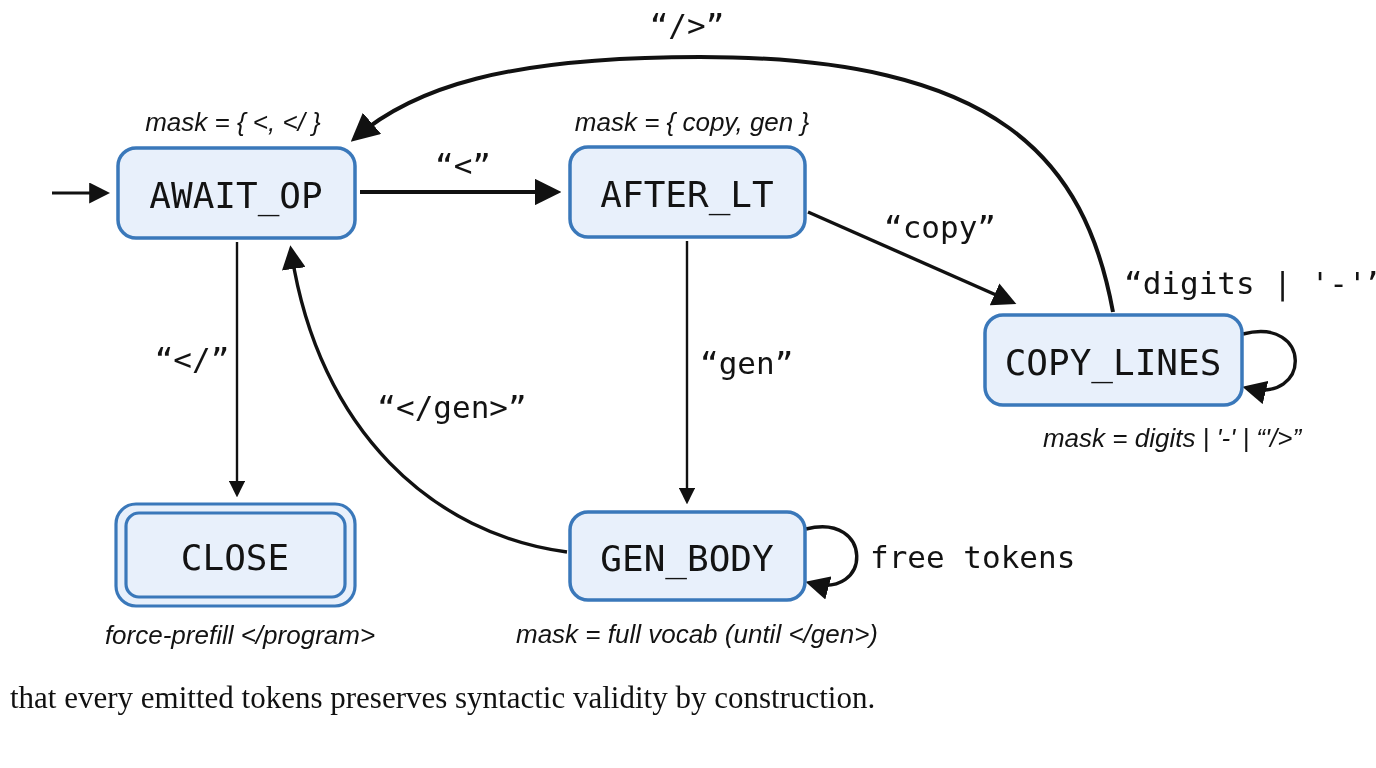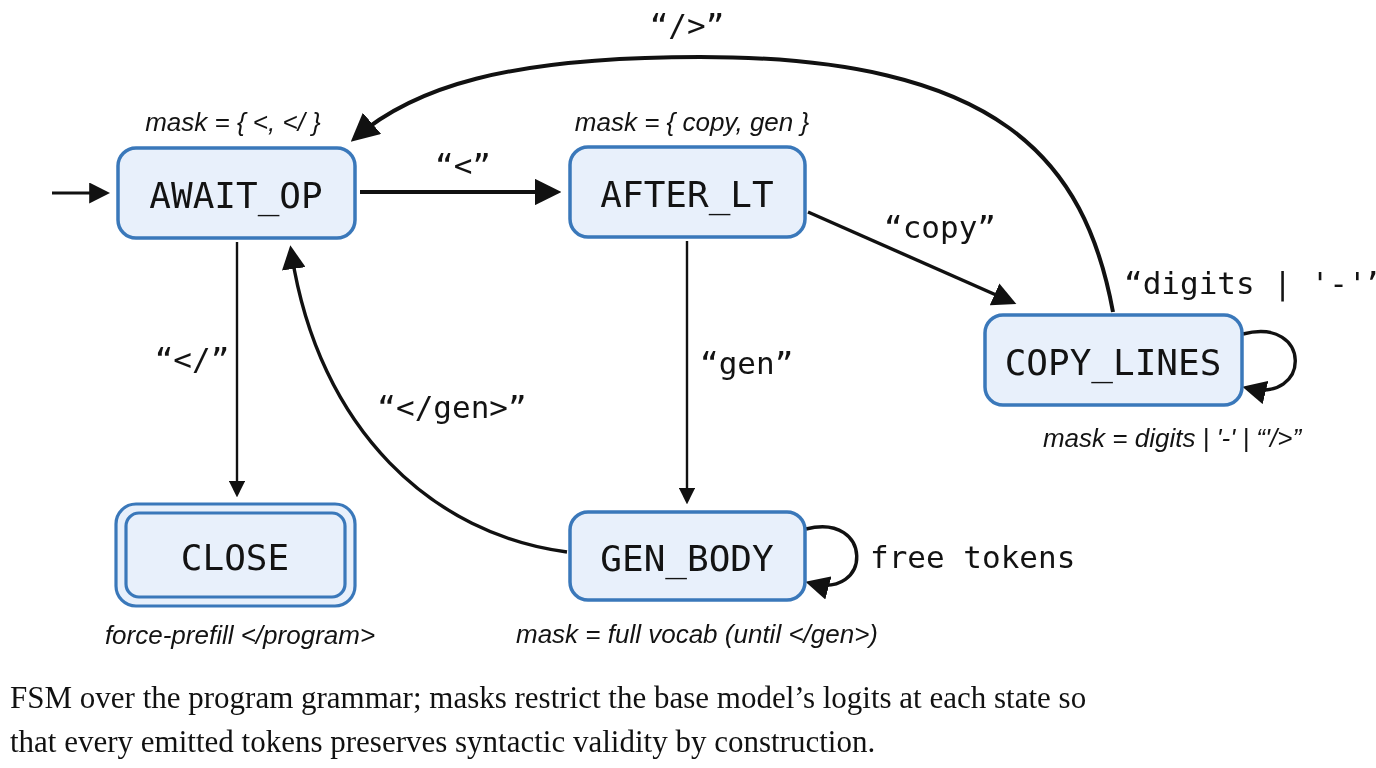--- a/index.html
+++ b/index.html
@@ -138,17 +138,16 @@
     <text class="mask-label mid" x="692" y="131">mask = { copy, gen }</text>
 
     <text class="mask-label mid" x="1172" y="447">mask = digits | '-' | “'/&gt;”</text>
 
     <text class="mask-label mid" x="240" y="644">force-prefill &lt;/program&gt;</text>
 
     <text class="mask-label mid" x="697" y="643">mask = full vocab (until &lt;/gen&gt;)</text>
   </svg>
 
   <div class="caption">
-    <div>FSM over the program grammar; masks restrict the base model’s logits at each state so</div>
     <div>that every emitted tokens preserves syntactic validity by construction.</div>
   </div>
 
 </div>
 
 </body></html>

